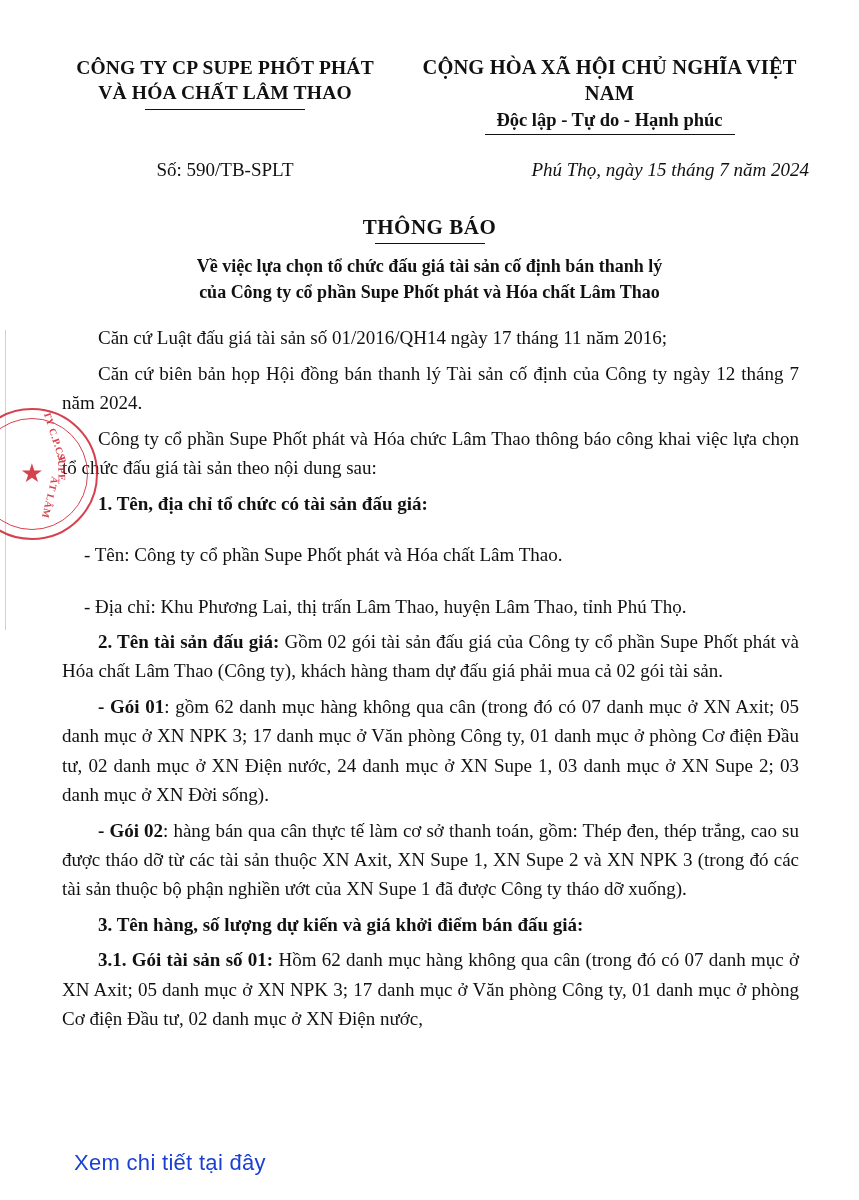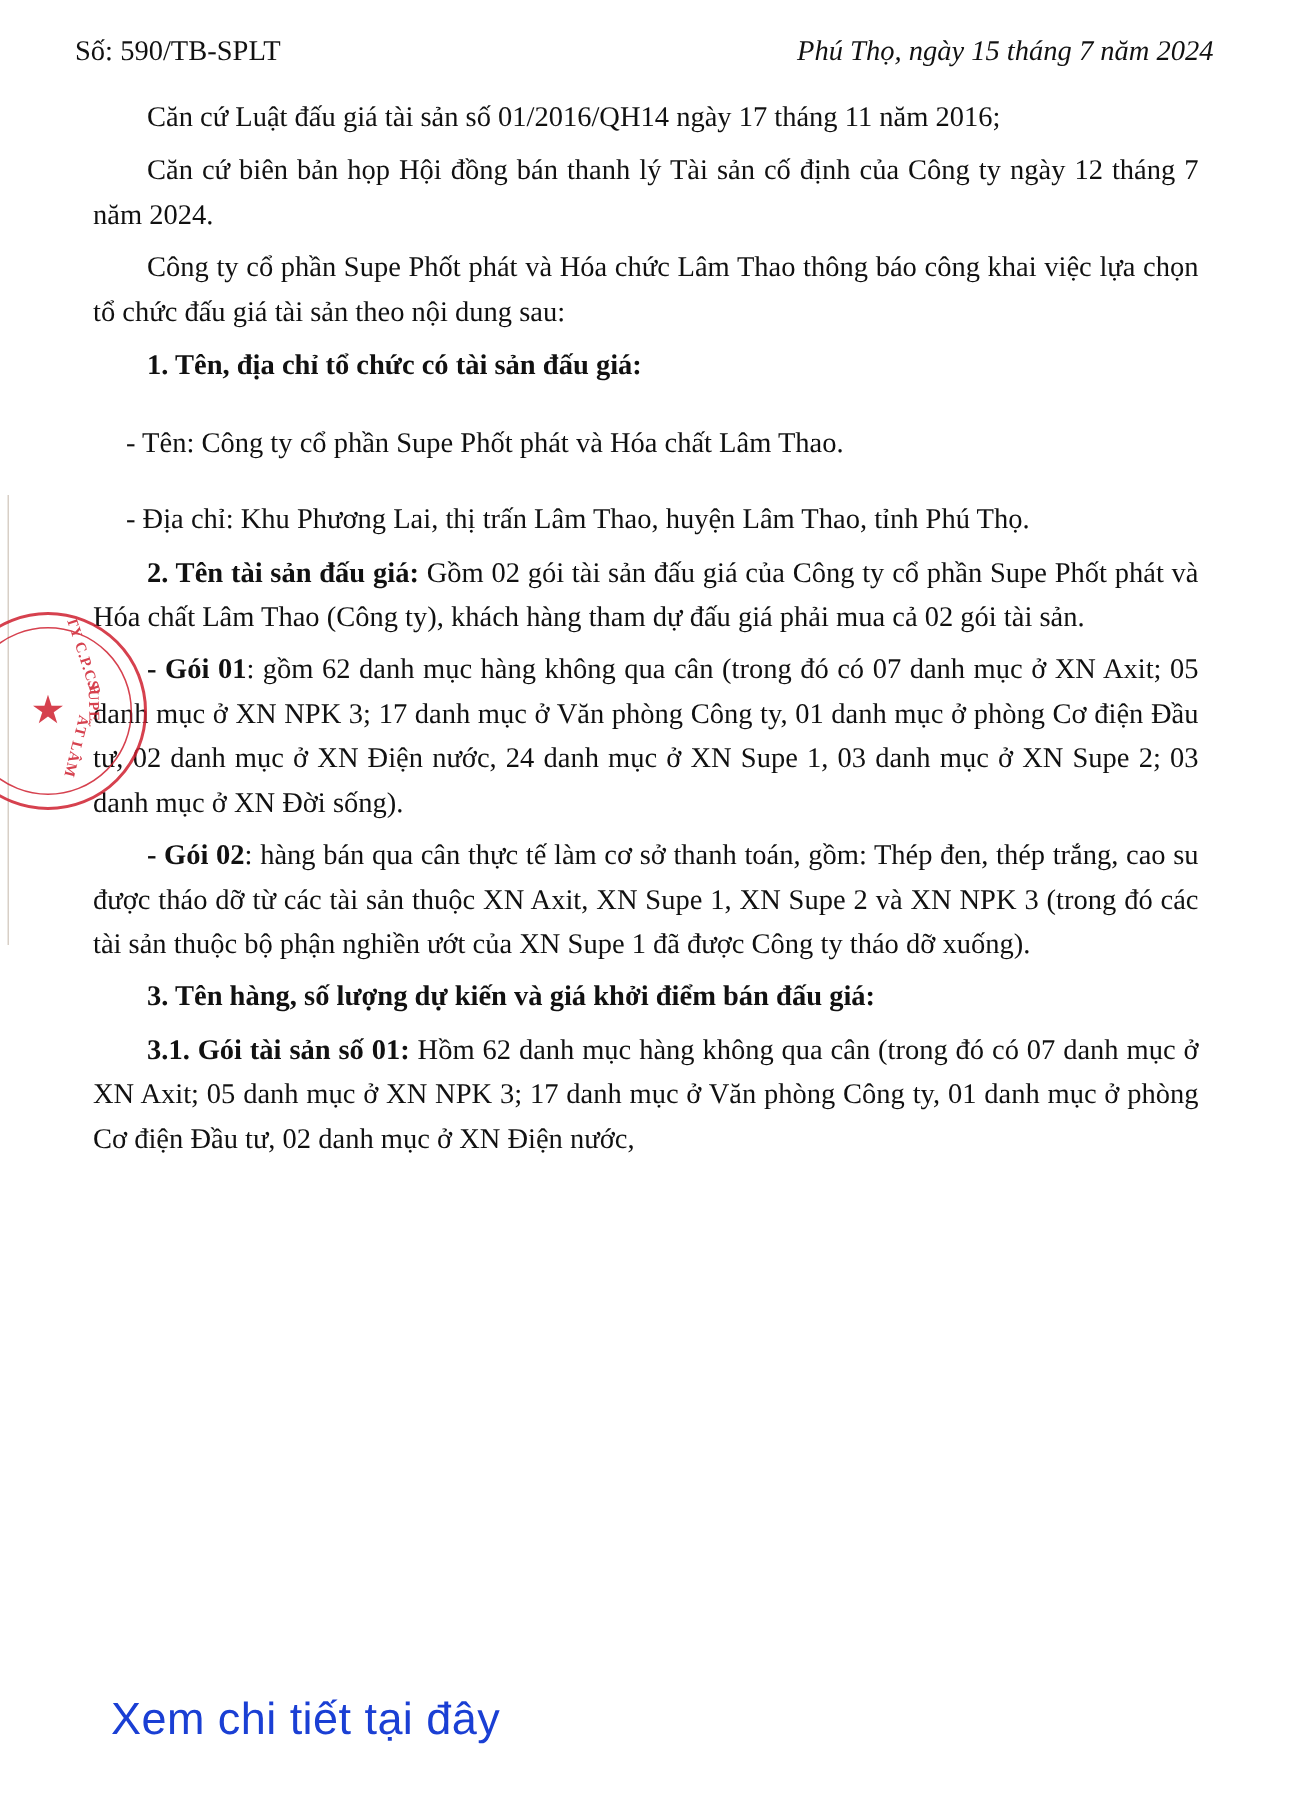--- a/index.html
+++ b/index.html
@@ -63,21 +63,21 @@
     margin: 3px auto 0 auto;
   }
 
   
   .subheader {
     display: flex;
     padding: 24px 30px 0 30px;
   }
   .doc-number {
     width: 350px;
-    text-align: left;
+    text-align: center;
     padding-left: 20px;
     font-size: 19px;
   }
   .place-date {
     flex: 1;
     text-align: right;
     padding-right: 20px;
     font-style: italic;
     font-size: 19px;
   }
@@ -186,41 +186,61 @@
     top: 330px;
     width: 1px;
     height: 300px;
     background: #d8cfc6;
   }
 
   
   .footer-link {
     position: absolute;
     left: 74px;
-    bottom: 36px;
+    bottom: 24px;
     font-family: "Liberation Sans", "DejaVu Sans", sans-serif;
-    font-size: 30px;
+    font-size: 22px;
     color: #1a3fd4;
     letter-spacing: 0.3px;
     cursor: pointer;
   }
 </style>
 </head>
 <body>
 
 <div class="page">
 
   <div class="edge-line"></div>
 
+  <div class="header">
+    <div class="header-left">
+      <div class="org-name">CÔNG TY CP SUPE PHỐT PHÁT</div>
+      <div class="org-name">VÀ HÓA CHẤT LÂM THAO</div>
+      <div class="org-underline"></div>
+    </div>
+    <div class="header-right">
+      <div class="nation-name">CỘNG HÒA XÃ HỘI CHỦ NGHĨA VIỆT NAM</div>
+      <div class="motto">Độc lập - Tự do - Hạnh phúc</div>
+      <div class="motto-underline"></div>
+    </div>
+  </div>
 
   <div class="subheader">
     <div class="doc-number">Số: 590/TB-SPLT</div>
     <div class="place-date">Phú Thọ, ngày 15 tháng 7 năm 2024</div>
   </div>
 
+  <div class="title-block">
+    <div class="doc-title">THÔNG BÁO</div>
+    <div class="title-underline"></div>
+    <div class="doc-subtitle">
+      <div>Về việc lựa chọn tổ chức đấu giá tài sản cố định bán thanh lý</div>
+      <div>của Công ty cổ phần Supe Phốt phát và Hóa chất Lâm Thao</div>
+    </div>
+  </div>
 
   <div class="body">
     <p>Căn cứ Luật đấu giá tài sản số 01/2016/QH14 ngày 17 tháng 11 năm 2016;</p>
     <p>Căn cứ biên bản họp Hội đồng bán thanh lý Tài sản cố định của Công ty ngày 12 tháng 7 năm 2024.</p>
     <p>Công ty cổ phần Supe Phốt phát và Hóa chức Lâm Thao thông báo công khai việc lựa chọn tổ chức đấu giá tài sản theo nội dung sau:</p>
 
     <p><b>1. Tên, địa chỉ tổ chức có tài sản đấu giá:</b></p>
     <p class="dash">- Tên: Công ty cổ phần Supe Phốt phát và Hóa chất Lâm Thao.</p>
     <p class="dash">- Địa chỉ: Khu Phương Lai, thị trấn Lâm Thao, huyện Lâm Thao, tỉnh Phú Thọ.</p>
 

